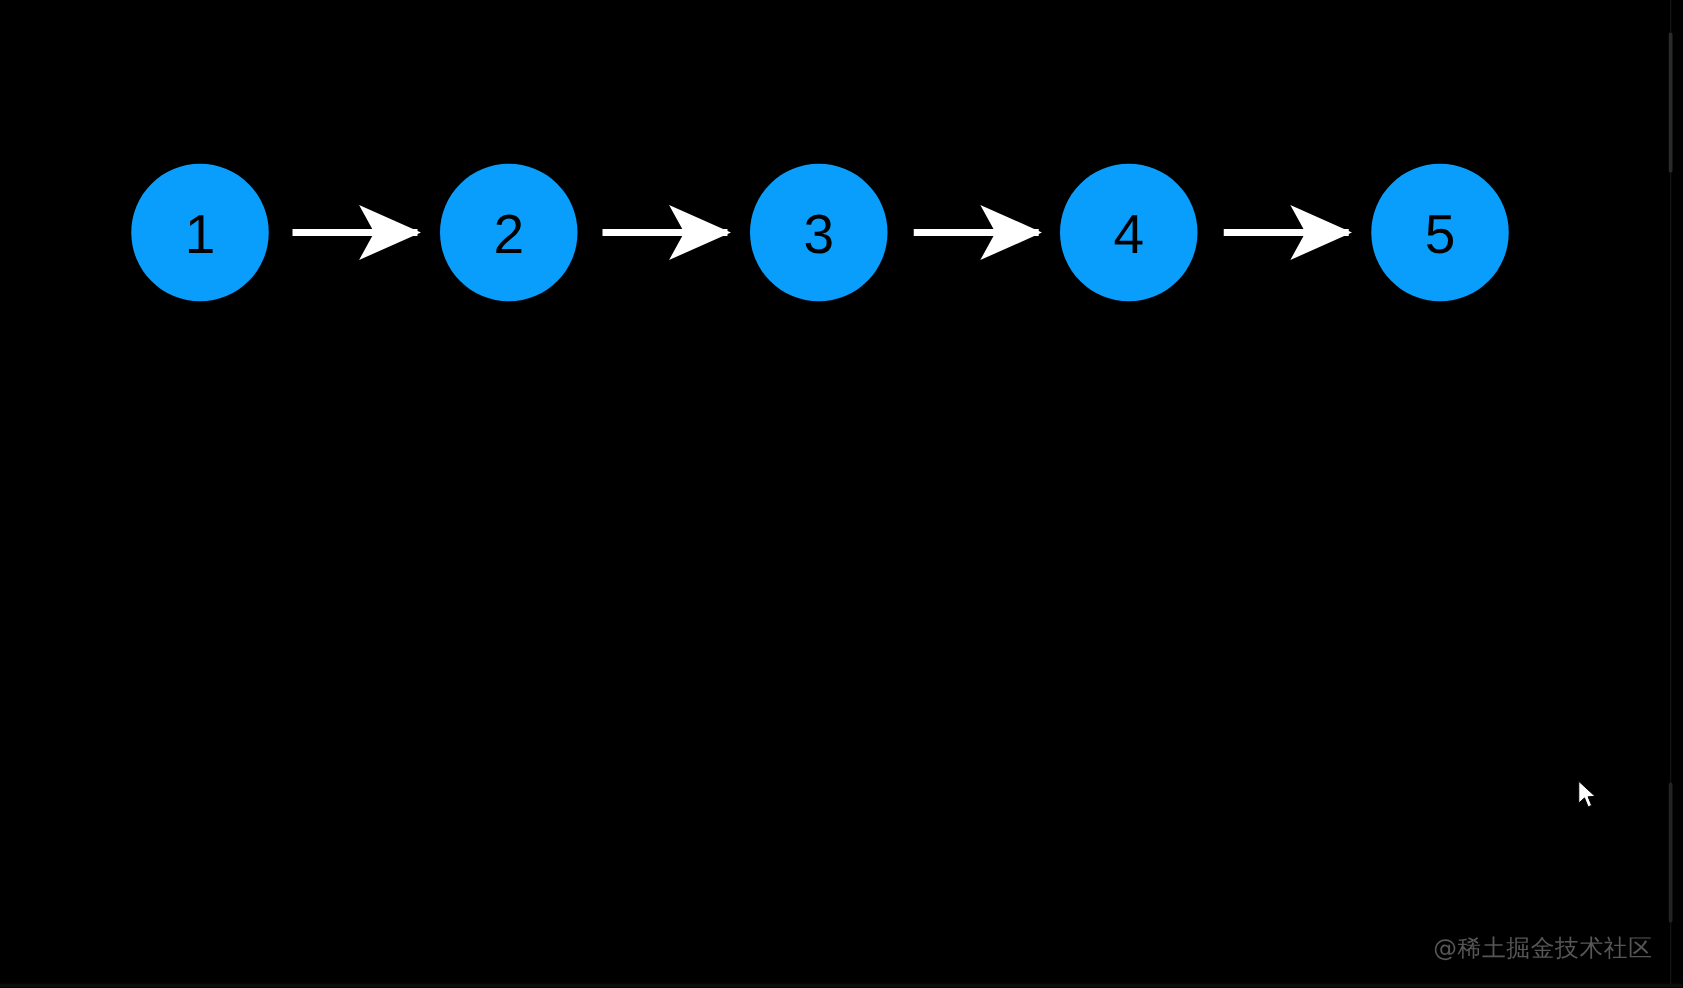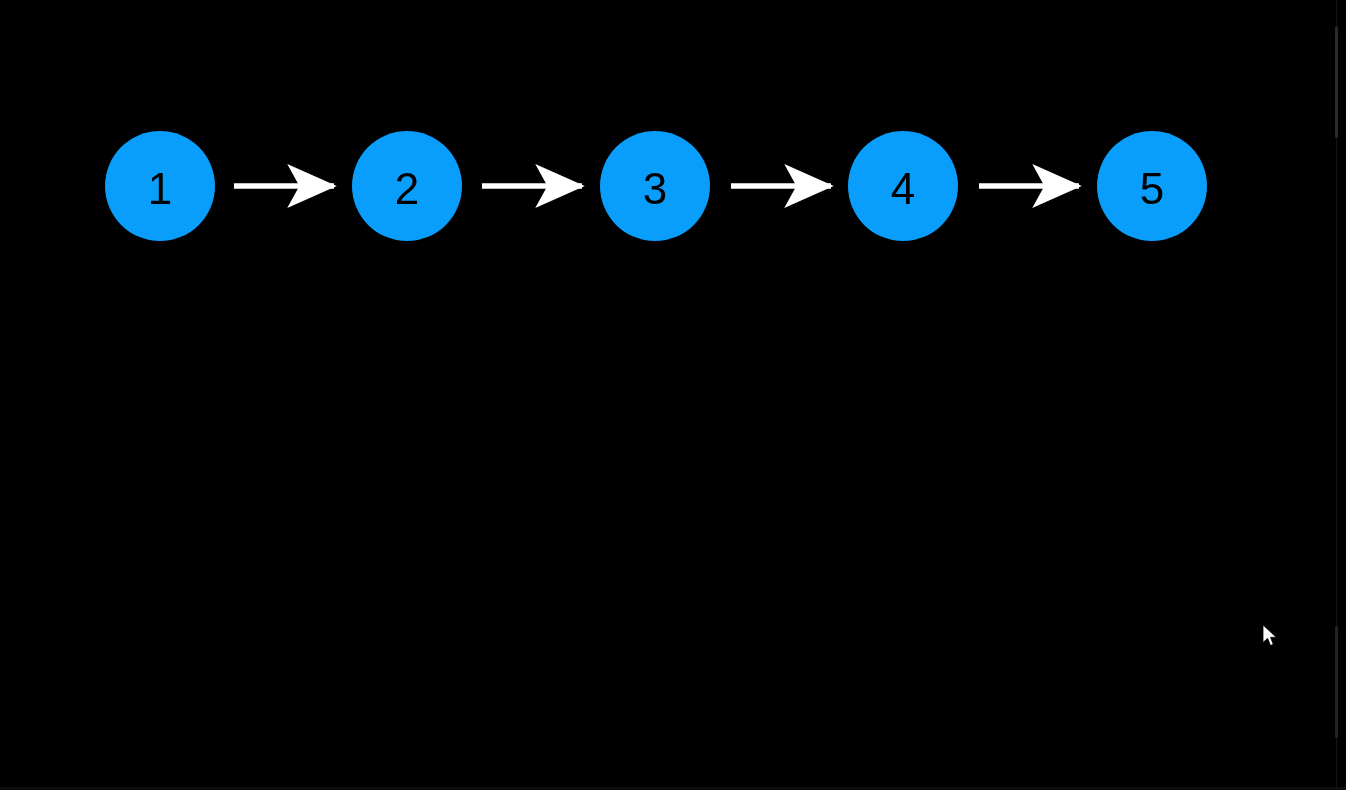--- a/index.html
+++ b/index.html
@@ -150,18 +150,19 @@
       <circle class="node-circle" cx="1152" cy="186" r="55" fill="#099EFC"></circle>
       <text class="node-label" x="1152" y="188" fill="#000000">5</text>
     </g>
   </svg>
 
   <div id="right-edge-rule"></div>
   <div id="scroll-thumb"></div>
   <div id="scroll-thumb-lower"></div>
   <div id="bottom-strip"></div>
 
+  <div id="watermark">@稀土掘金技术社区</div>
 
   <svg id="cursor" viewBox="0 0 18 26" xmlns="http://www.w3.org/2000/svg">
     <path d="M1,1 L1,18.5 L5.6,14.3 L8.5,21.5 L11.3,20.3 L8.5,13.4 L14.2,13.2 Z" fill="#FFFFFF" stroke="#000000" stroke-width="0.8"></path>
   </svg>
 
 </div>
 
 </body></html>

